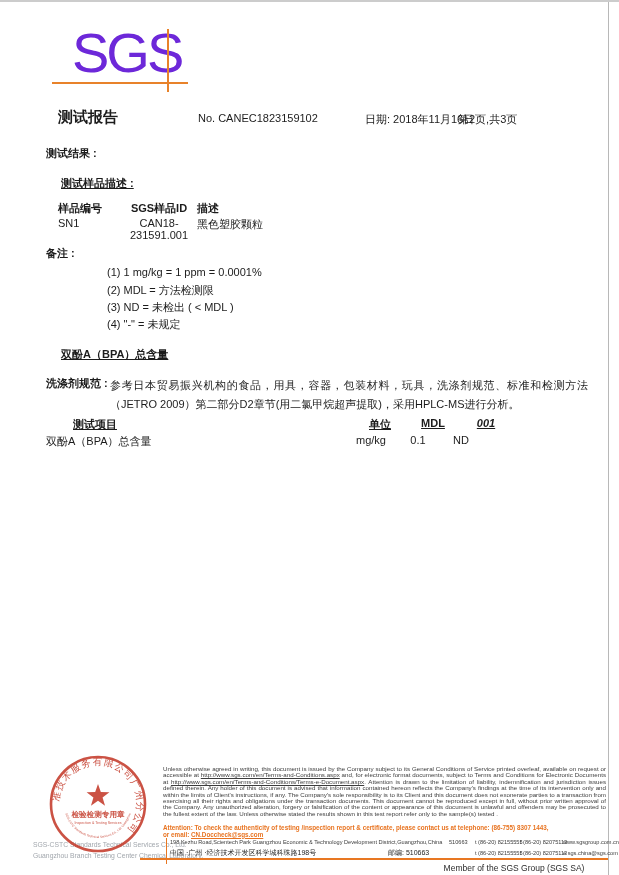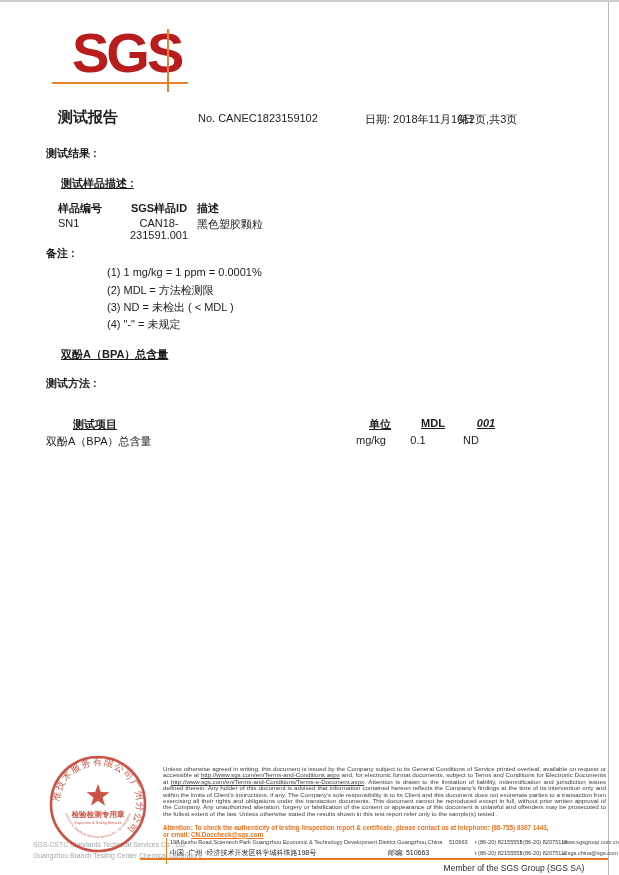--- a/index.html
+++ b/index.html
@@ -5,21 +5,21 @@
   html,body{margin:0;padding:0;background:#ffffff;}
   .page{
     position:relative;width:619px;height:875px;background:#ffffff;overflow:hidden;
     font-family:"Liberation Sans","DejaVu Sans",sans-serif;color:#1c1c1c;
   }
   .abs{position:absolute;}
   .page-top-border{left:0;top:0;width:619px;height:2px;background:#cccccc;}
   .page-right-border{left:608px;top:2px;width:1px;height:873px;background:#b8b8b8;}
 
   
-  .logo-text{left:72px;top:24px;font-size:56px;font-weight:bold;color:#b91c1c;letter-spacing:-3px;line-height:58px;text-align:center;}
+  .logo-text{left:72px;top:24px;font-size:56px;font-weight:normal;color:#6d28d9;letter-spacing:-3px;line-height:58px;text-align:center;}
   .logo-hline{left:52px;top:82px;width:136px;height:2px;background:#e8822a;}
   .logo-vline{left:167px;top:29px;width:2px;height:63px;background:#e8822a;}
 
   
   .doc-title{left:46px;top:108px;font-size:15px;font-weight:bold;margin-left:12px;}
   .report-no{left:198px;top:112px;font-size:11px;}
   .doc-date{left:365px;top:112px;font-size:11px;}
   .page-info{left:458px;top:112px;font-size:11px;}
 
   .label{font-size:11px;font-weight:bold;}
@@ -43,21 +43,21 @@
   .method-label{left:46px;top:376px;}
   .method-text{left:110px;top:376px;width:478px;font-size:11px;line-height:19px;text-align:justify;}
 
   .rt-h1{left:58px;top:417px;}
   .rt-h2{left:346px;top:417px;width:38px;text-align:center;}
   .rt-h3{left:400px;top:417px;width:36px;text-align:center;}
   .rt-h4{left:453px;top:417px;width:36px;text-align:center;font-style:italic;}
   .rt-c1{left:46px;top:434px;}
   .rt-c2{left:342px;top:434px;width:44px;text-align:right;}
   .rt-c3{left:400px;top:434px;width:36px;text-align:center;}
-  .rt-c4{left:453px;top:434px;width:36px;text-align:center;}
+  .rt-c4{left:453px;top:434px;width:36px;text-align:left;}
 
   
   .company-line1{left:33px;top:841px;font-size:6.8px;color:#a2a7ad;white-space:nowrap;}
   .company-line2{left:33px;top:852px;font-size:6.8px;color:#a2a7ad;white-space:nowrap;}
   .stamp{left:48px;top:754px;width:100px;height:100px;}
 
   .legal{left:163px;top:766px;width:443px;font-size:6.2px;line-height:6.4px;color:#3c3c3c;text-align:justify;}
   .legal .lurl{text-decoration:underline;}
   .attention{left:163px;top:825px;width:443px;font-size:6.3px;line-height:6.6px;color:#e87320;font-weight:bold;}
   .attention .email{text-decoration:underline;}
@@ -95,21 +95,22 @@
   <div class="abs body-txt st-v2">CAN18-231591.001</div>
   <div class="abs body-txt st-v3">黑色塑胶颗粒</div>
 
   <div class="abs label notes-label">备注 :</div>
   <div class="abs note-line" style="top:266px;">(1) 1 mg/kg = 1 ppm = 0.0001%</div>
   <div class="abs note-line" style="top:283px;">(2) MDL = 方法检测限</div>
   <div class="abs note-line" style="top:300px;">(3) ND = 未检出 ( &lt; MDL )</div>
   <div class="abs note-line" style="top:317px;">(4) "-" = 未规定</div>
 
   <div class="abs label u bpa-title">双酚A（BPA）总含量</div>
-  <div class="abs label method-label">测试方法 :</div>
+  <div class="abs label method-label">洗涤剂规范 :</div>
+  <div class="abs method-text">参考日本贸易振兴机构的食品，用具，容器，包装材料，玩具，洗涤剂规范、标准和检测方法（JETRO 2009）第二部分D2章节(用二氯甲烷超声提取)，采用HPLC-MS进行分析。</div>
 
   <div class="abs label u rt-h1">测试项目</div>
   <div class="abs label u rt-h2">单位</div>
   <div class="abs label u rt-h3">MDL</div>
   <div class="abs label u rt-h4">001</div>
   <div class="abs body-txt rt-c1">双酚A（BPA）总含量</div>
   <div class="abs body-txt rt-c2">mg/kg</div>
   <div class="abs body-txt rt-c3">0.1</div>
   <div class="abs body-txt rt-c4">ND</div>
 

